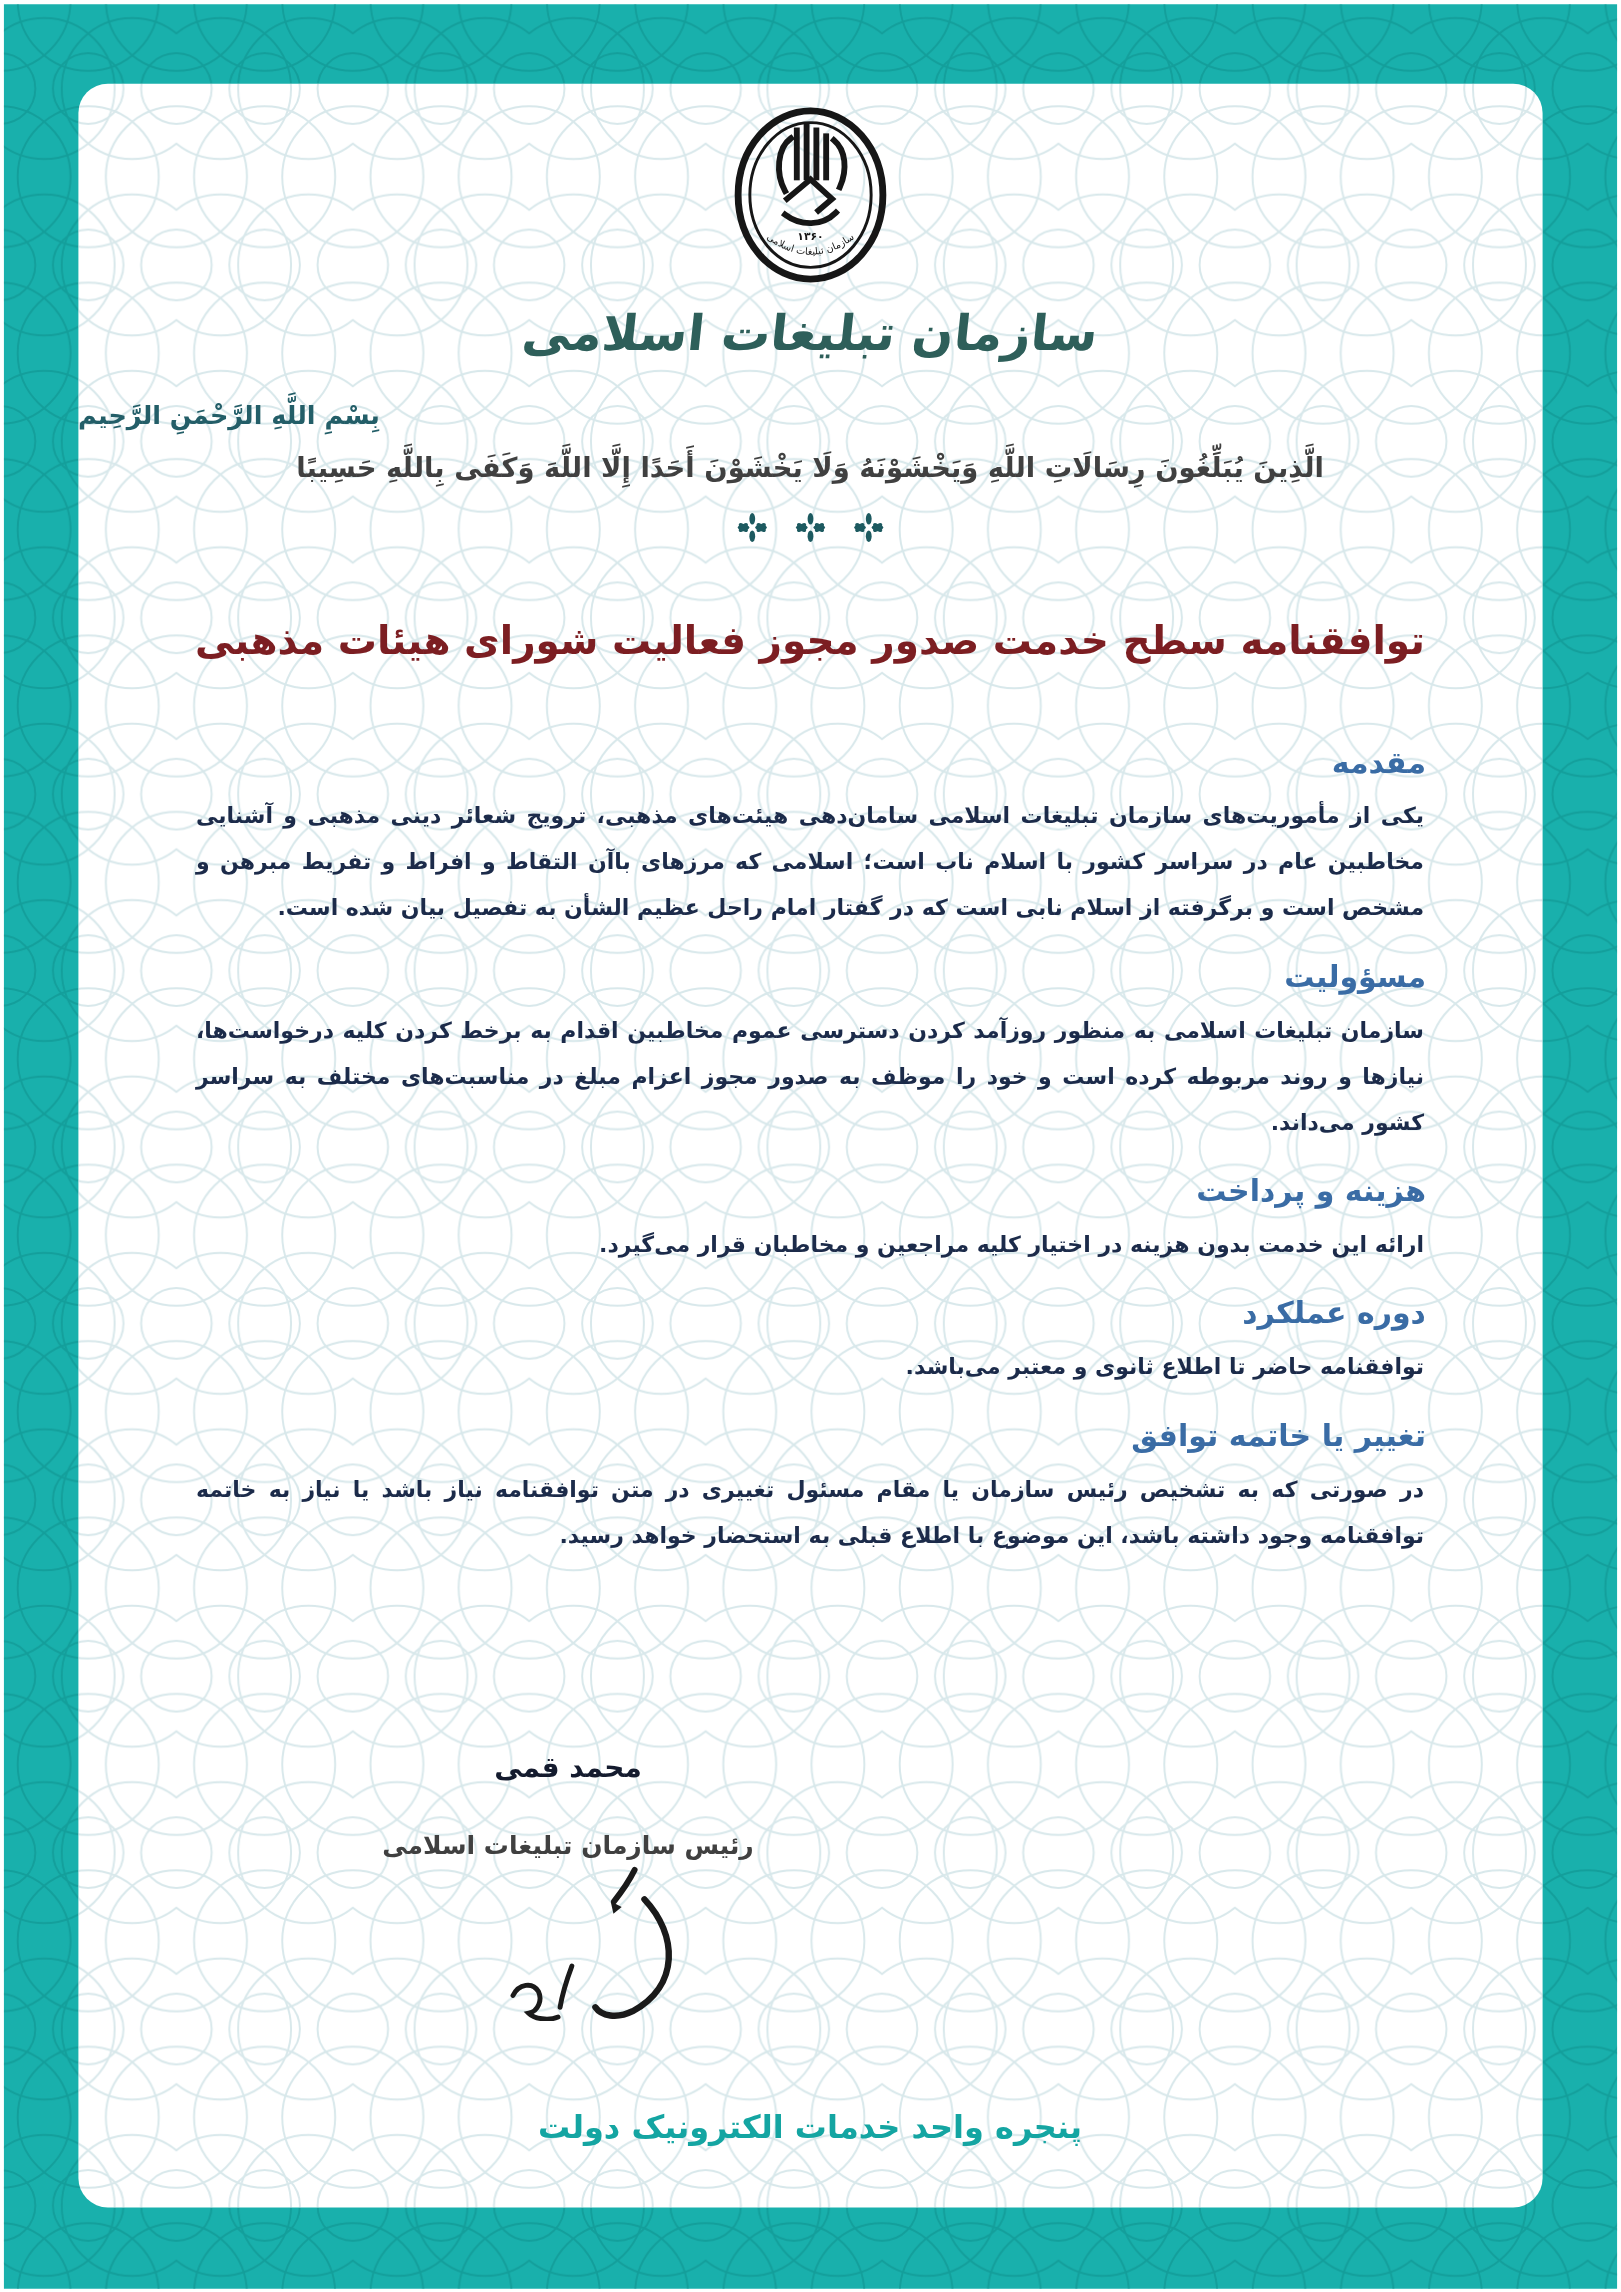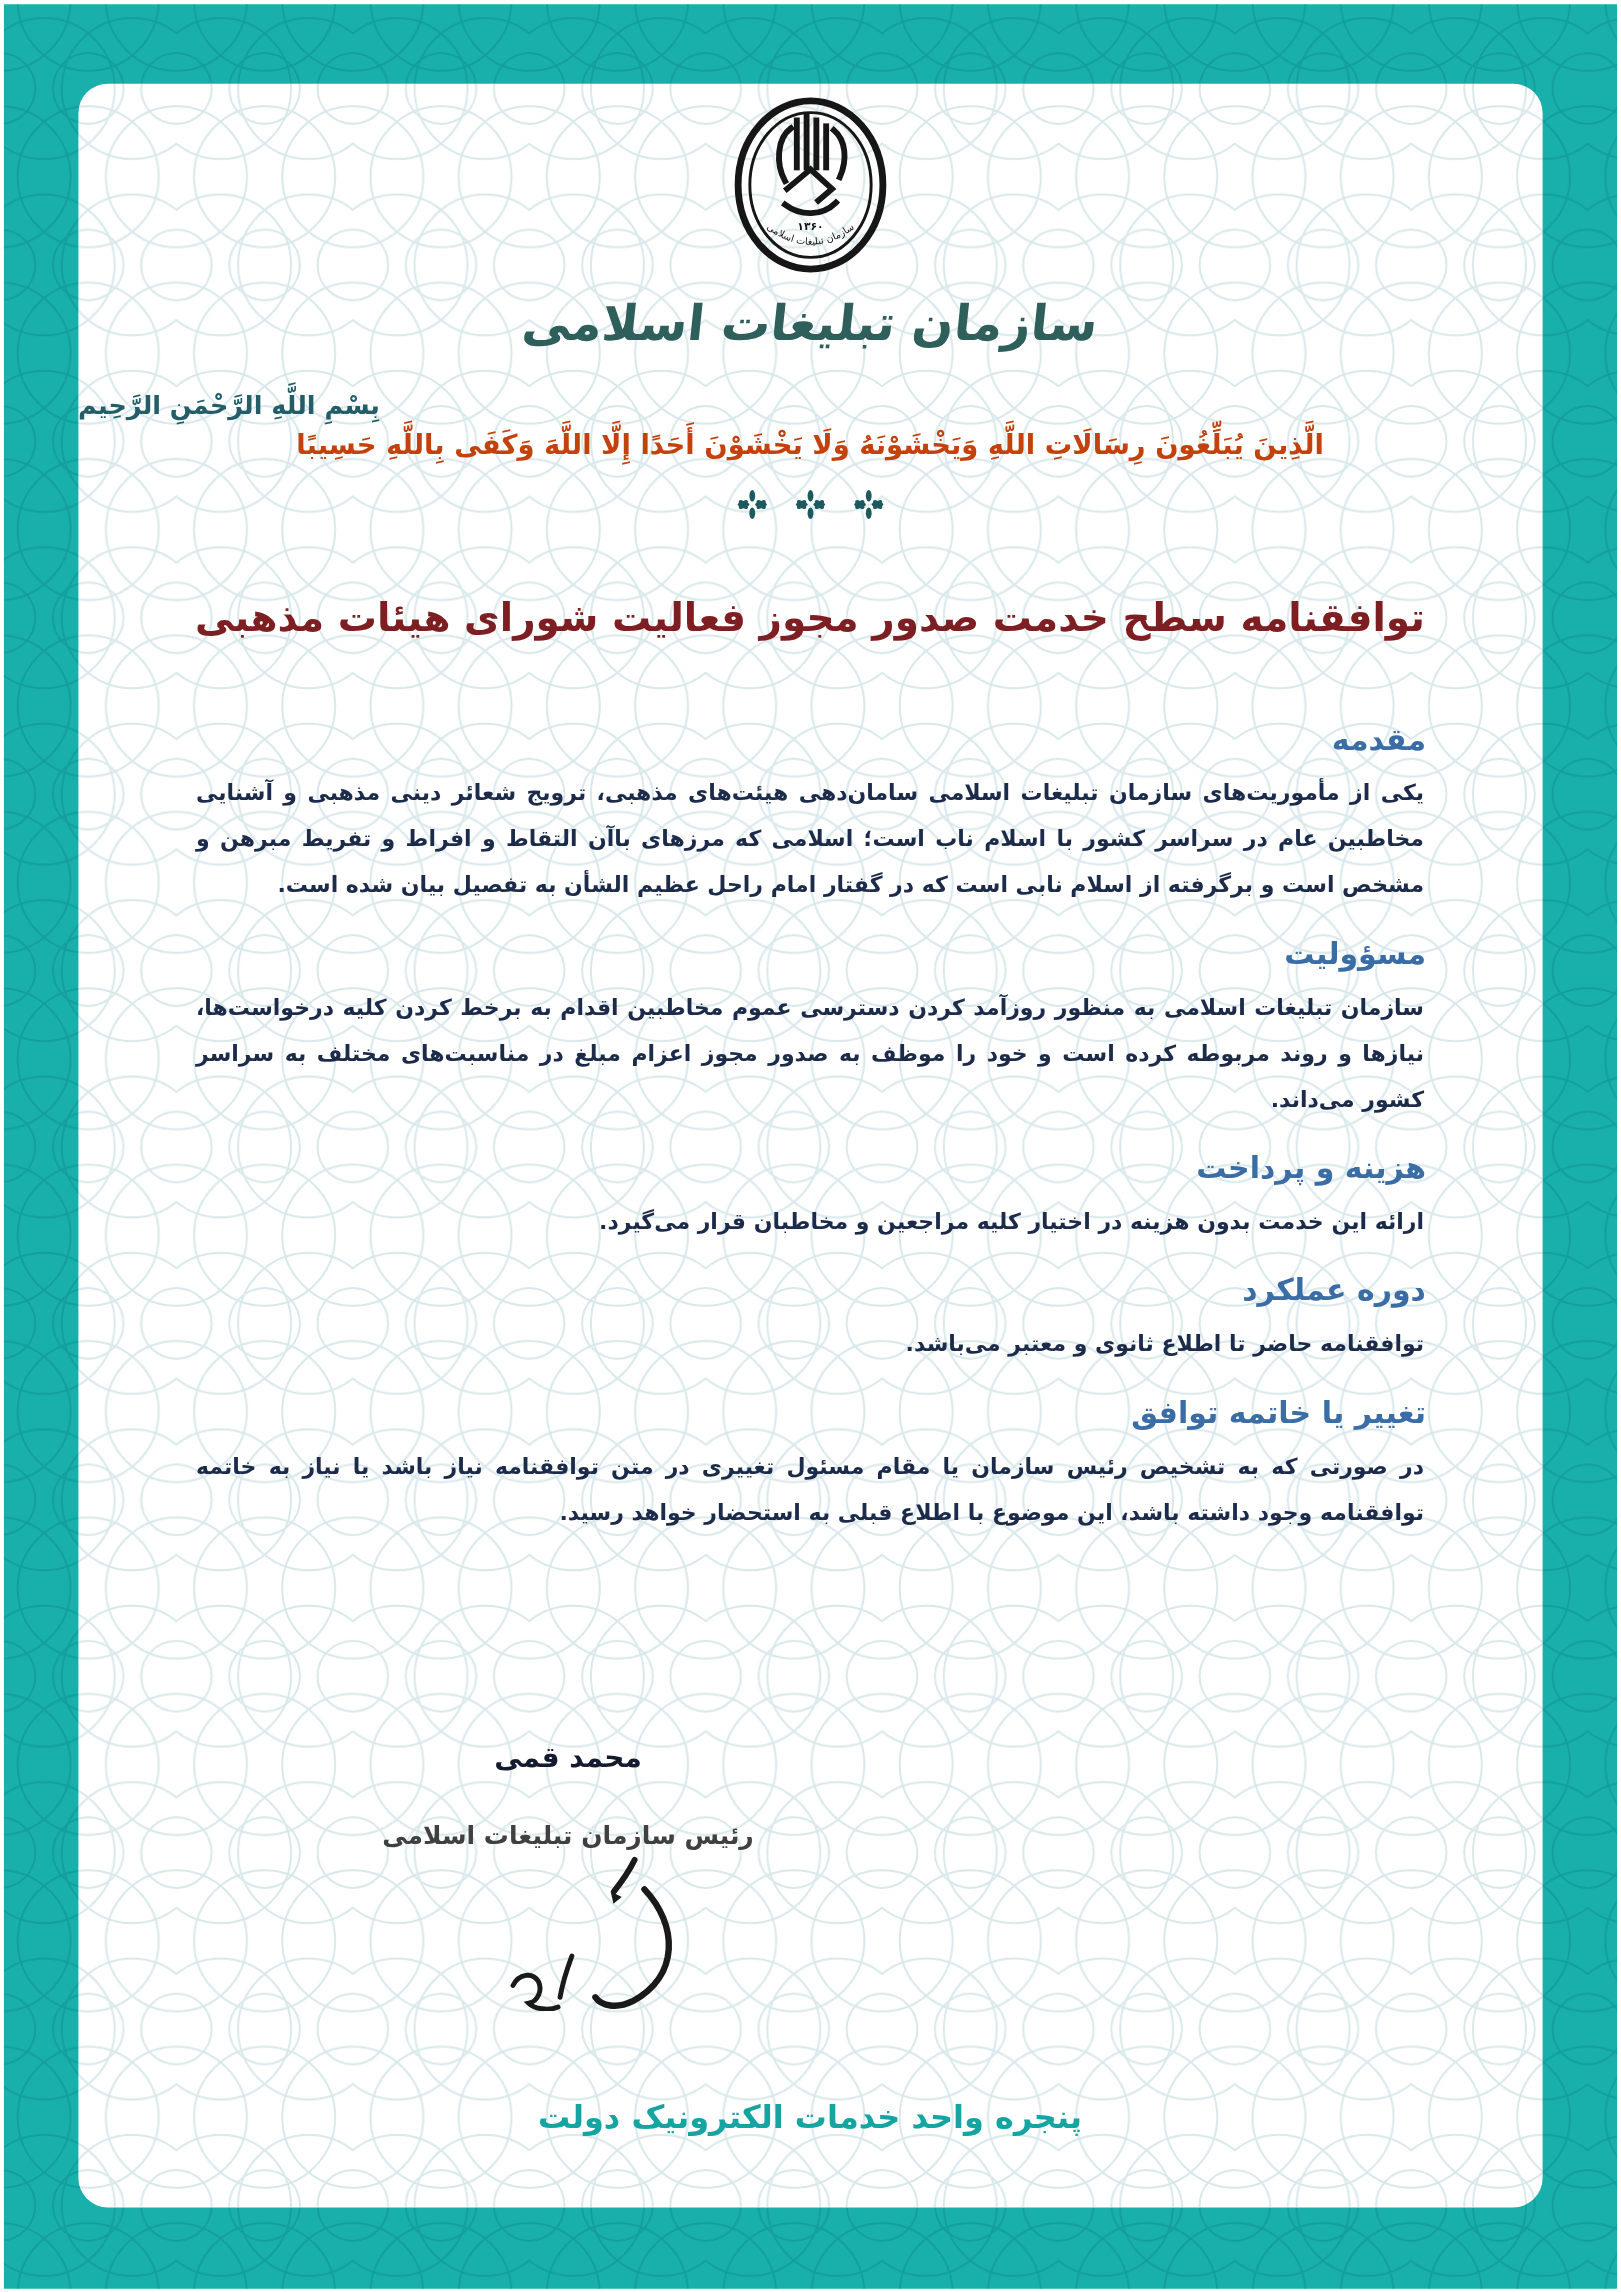--- a/index.html
+++ b/index.html
@@ -3,36 +3,36 @@
 <meta charset="utf-8">
 <style>
   html,body{margin:0;padding:0;}
   body{
     width:1621px;height:2293px;position:relative;background:#ffffff;
     font-family:"DejaVu Sans",sans-serif;overflow:hidden;
   }
   .page{position:absolute;inset:0;}
   svg.bg{position:absolute;left:0;top:0;}
   .content{
-    position:absolute;left:78px;top:83px;width:1464px;height:2068px;
+    position:absolute;left:78px;top:93px;width:1464px;height:2068px;
     direction:rtl;
   }
   .logo{display:block;margin:11.8px auto 0;}
   .calligraphy{
     margin-top:7.8px;text-align:center;font-size:49px;font-weight:bold;
     color:#2e5f5a;line-height:82px;height:82px;
     transform:skewX(-6deg);letter-spacing:-1px;
   }
   .bismillah{
     margin-top:23.5px;text-align:left;font-size:25.5px;font-weight:bold;
     color:#235e68;line-height:35px;
   }
   .verse{
-    margin-top:2px;text-align:center;font-size:27.4px;font-weight:bold;
-    color:#c2410c;line-height:39px;
+    margin-top:15px;text-align:center;font-size:27.4px;font-weight:bold;
+    color:#404040;line-height:39px;
   }
   .ornament{margin-top:23.5px;text-align:center;height:33px;line-height:33px;}
   .doc-title{
     margin-top:69px;text-align:center;font-size:39px;font-weight:bold;
     color:#7c1e22;line-height:55px;
   }
   .sections{margin:73px 116px 0;}
   .sec{margin-bottom:23.5px;}
   .sec h2{
     margin:0 0 9.8px;font-size:30px;line-height:43px;font-weight:bold;

